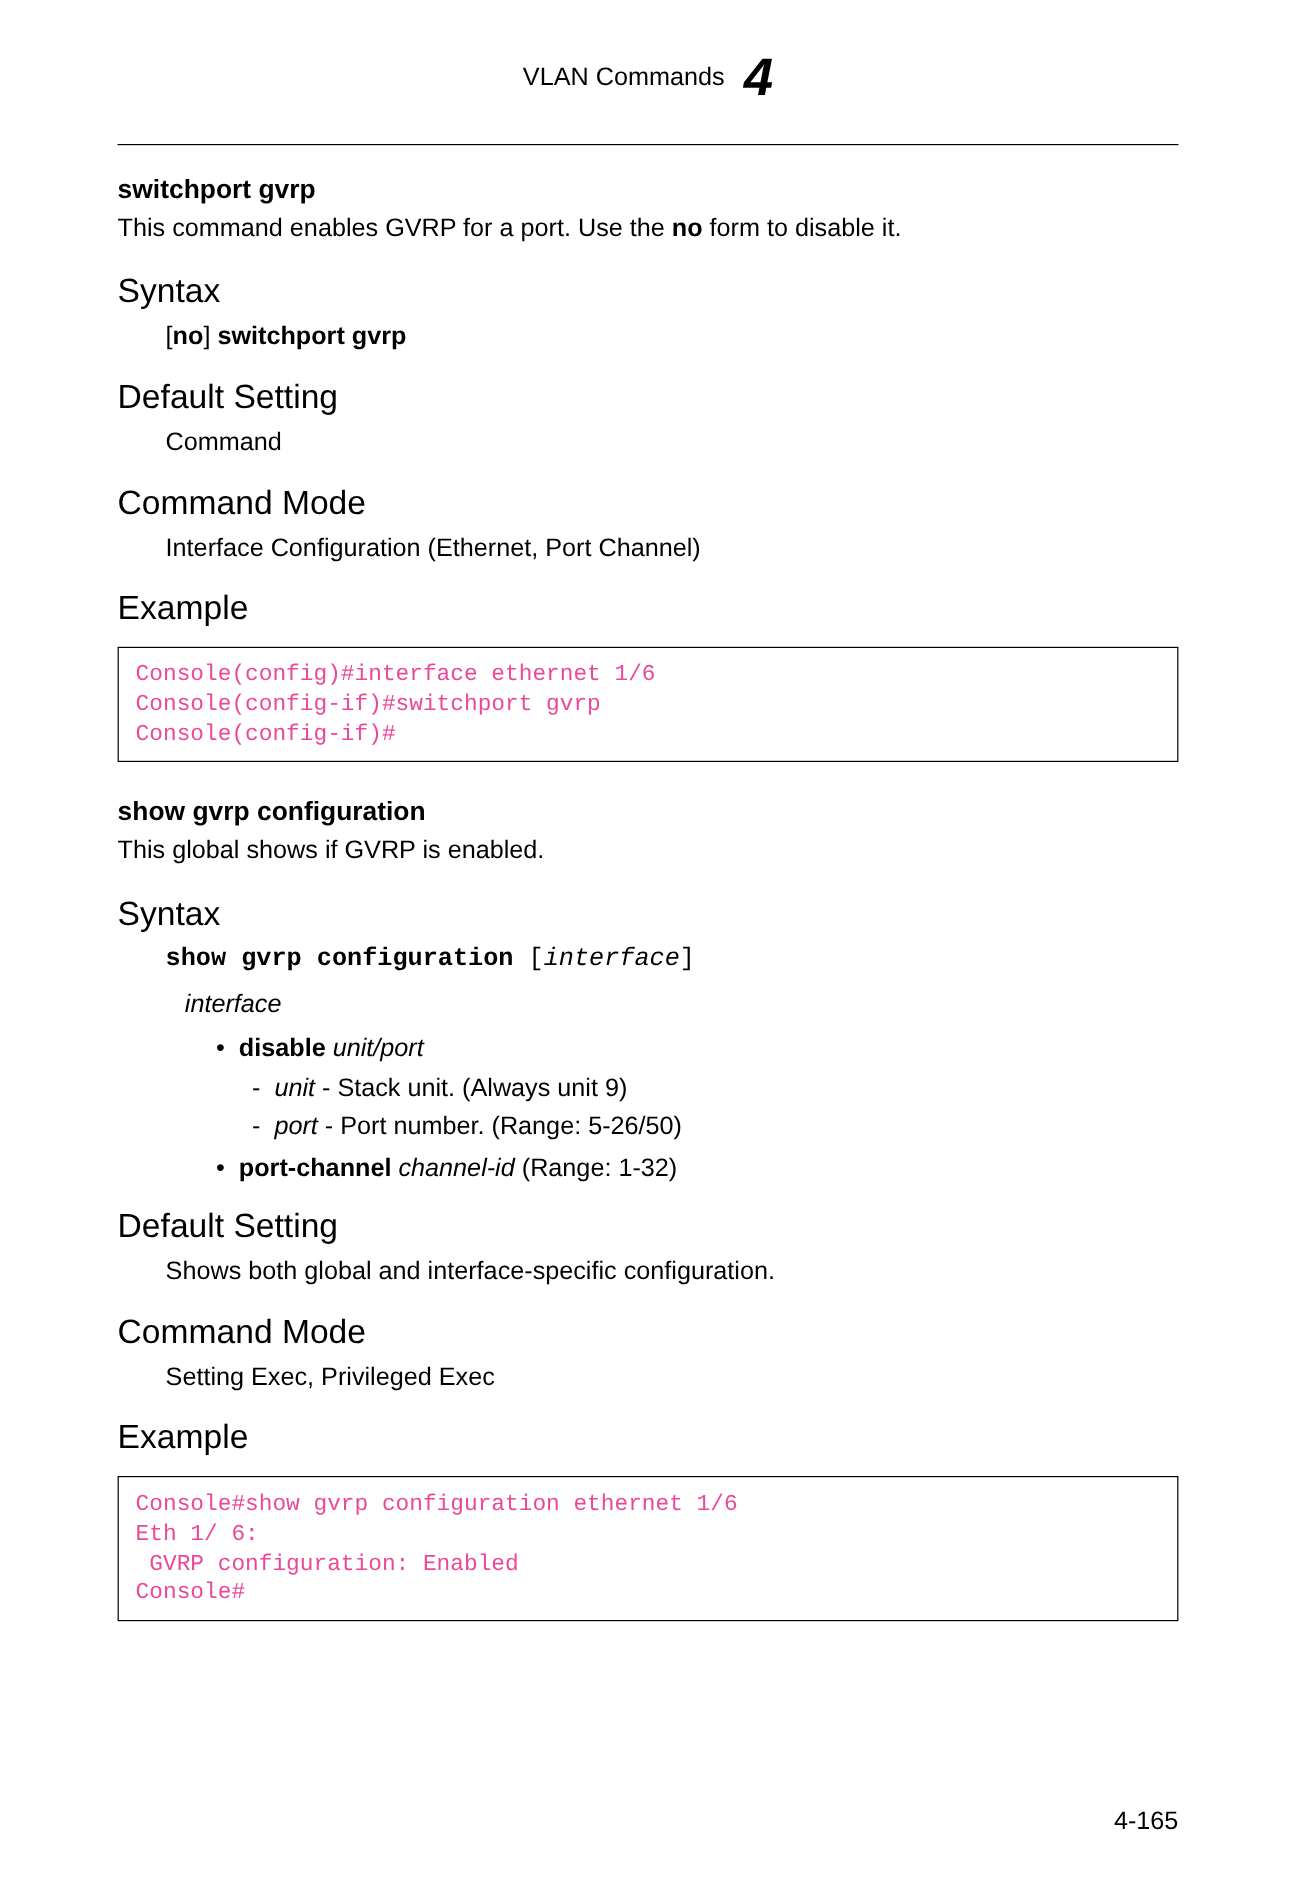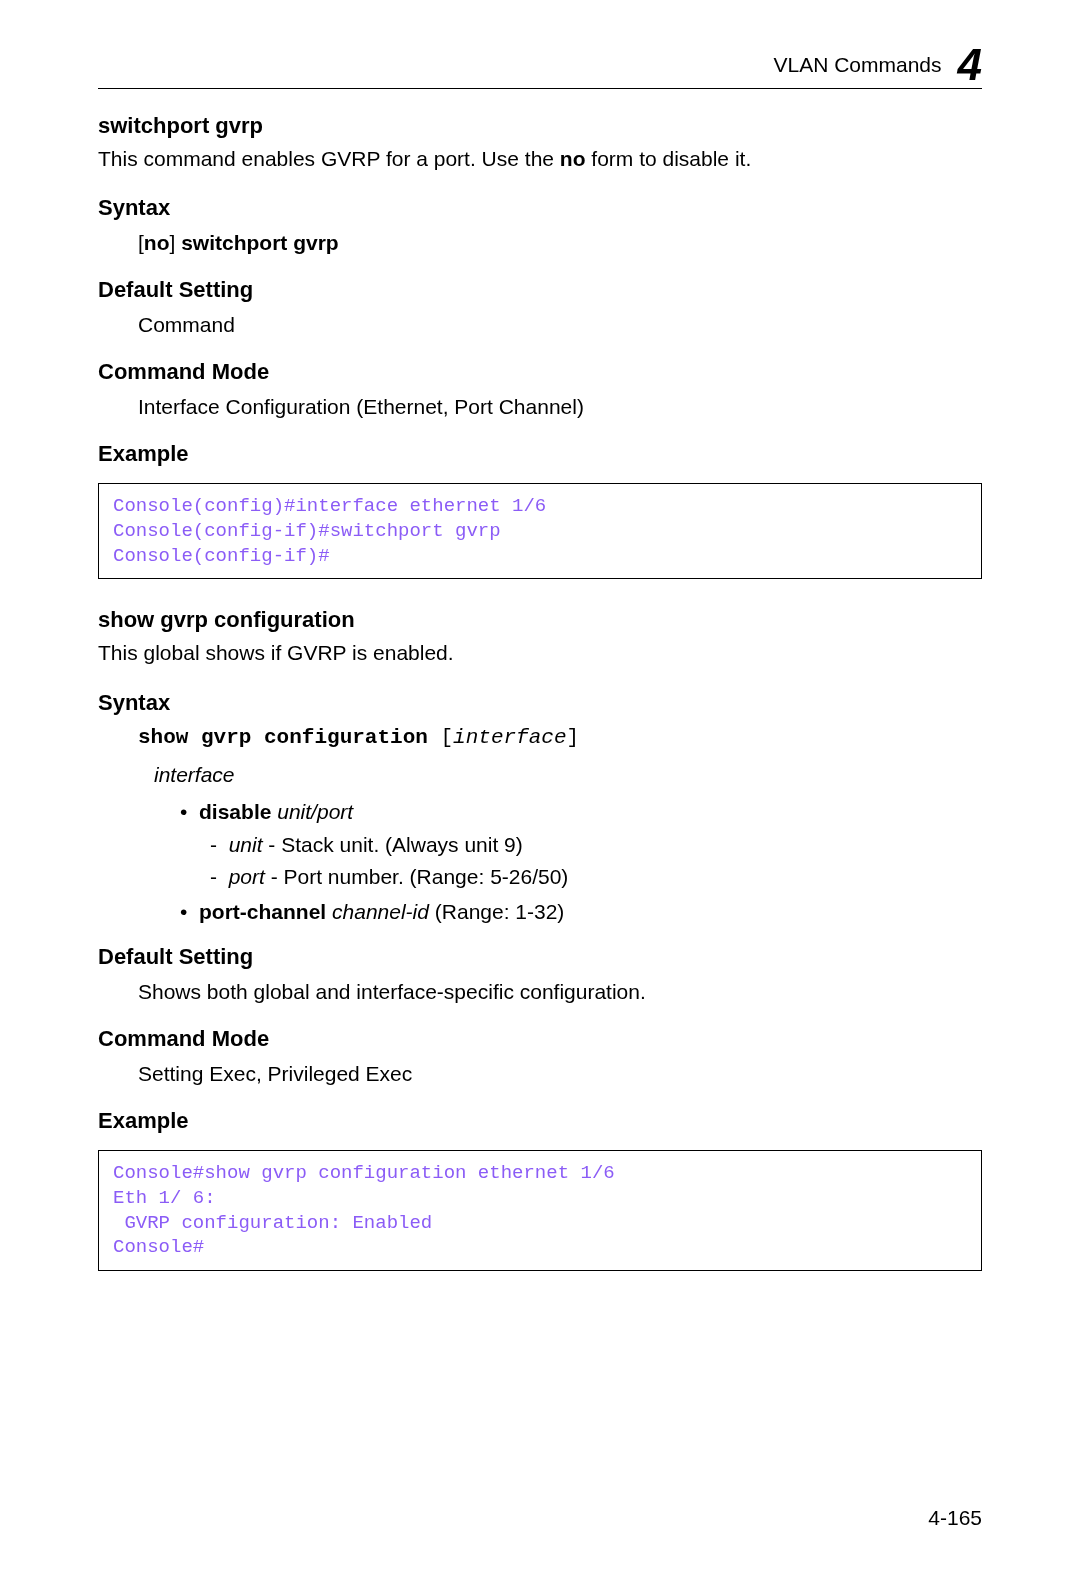--- a/index.html
+++ b/index.html
@@ -12,24 +12,24 @@
       height: 1570px;
       background: #fff;
       font-family: Arial, Helvetica, sans-serif;
       font-size: 21px;
       color: #000;
       position: relative;
       padding: 40px 98px 0 98px;
     }
     .header {
       display: flex;
-      justify-content: flex-end;
+      justify-content: center;
       align-items: center;
       gap: 16px;
-      margin-bottom: 24px;
+      margin-bottom: 56px;
     }
     .header-text {
       font-size: 21px;
     }
     .chapter-num {
       font-size: 44px;
       font-weight: bold;
       font-style: italic;
       font-family: Arial, sans-serif;
     }
@@ -43,22 +43,22 @@
       font-weight: bold;
       font-size: 22px;
       margin-bottom: 6px;
     }
     .desc {
       font-size: 21px;
       line-height: 1.35;
       margin-bottom: 22px;
     }
     .subheading {
-      font-weight: bold;
-      font-size: 22px;
+      font-weight: normal;
+      font-size: 28px;
       margin-bottom: 10px;
     }
     .indent {
       margin-left: 40px;
       margin-bottom: 22px;
     }
     .indent2 {
       margin-left: 56px;
     }
     .indent3 {
@@ -67,21 +67,21 @@
     .indent4 {
       margin-left: 112px;
     }
     .codebox {
       border: 1px solid #000;
       padding: 10px 14px;
       font-family: "Courier New", monospace;
       font-size: 19px;
       line-height: 1.3;
       white-space: pre;
-      color: #8b5cf6;
+      color: #ec4899;
       margin-bottom: 28px;
     }
     .bold {
       font-weight: bold;
     }
     .italic {
       font-style: italic;
     }
     .bullet-row {
       margin-bottom: 4px;

